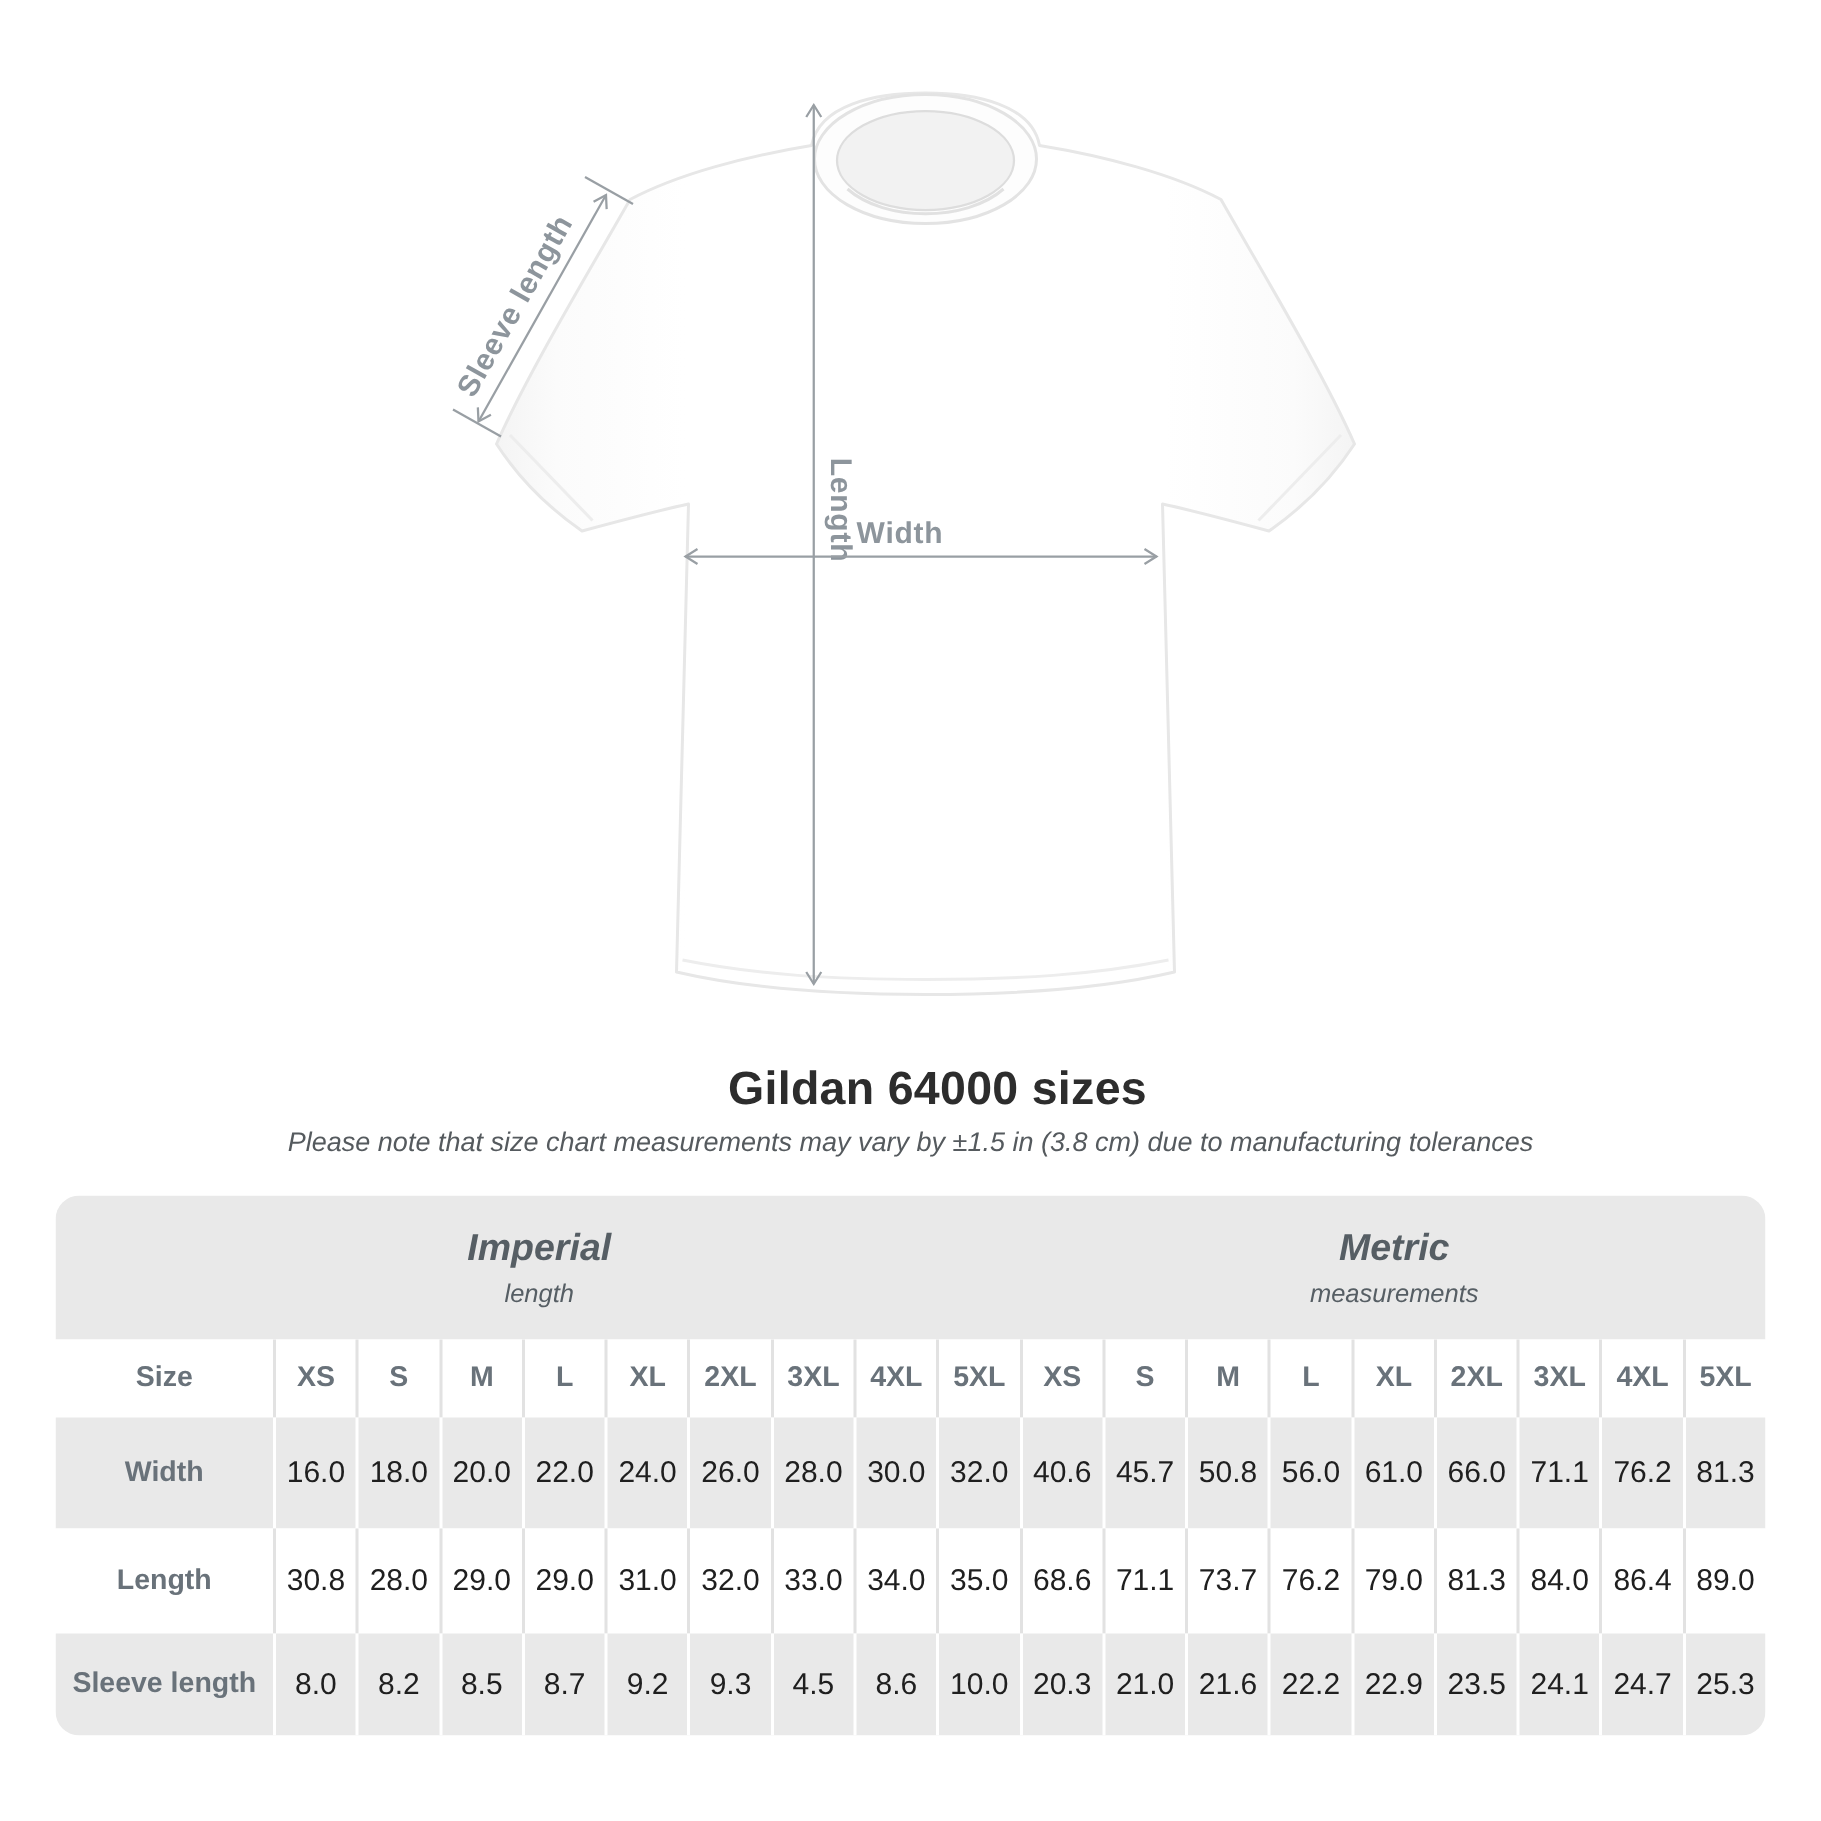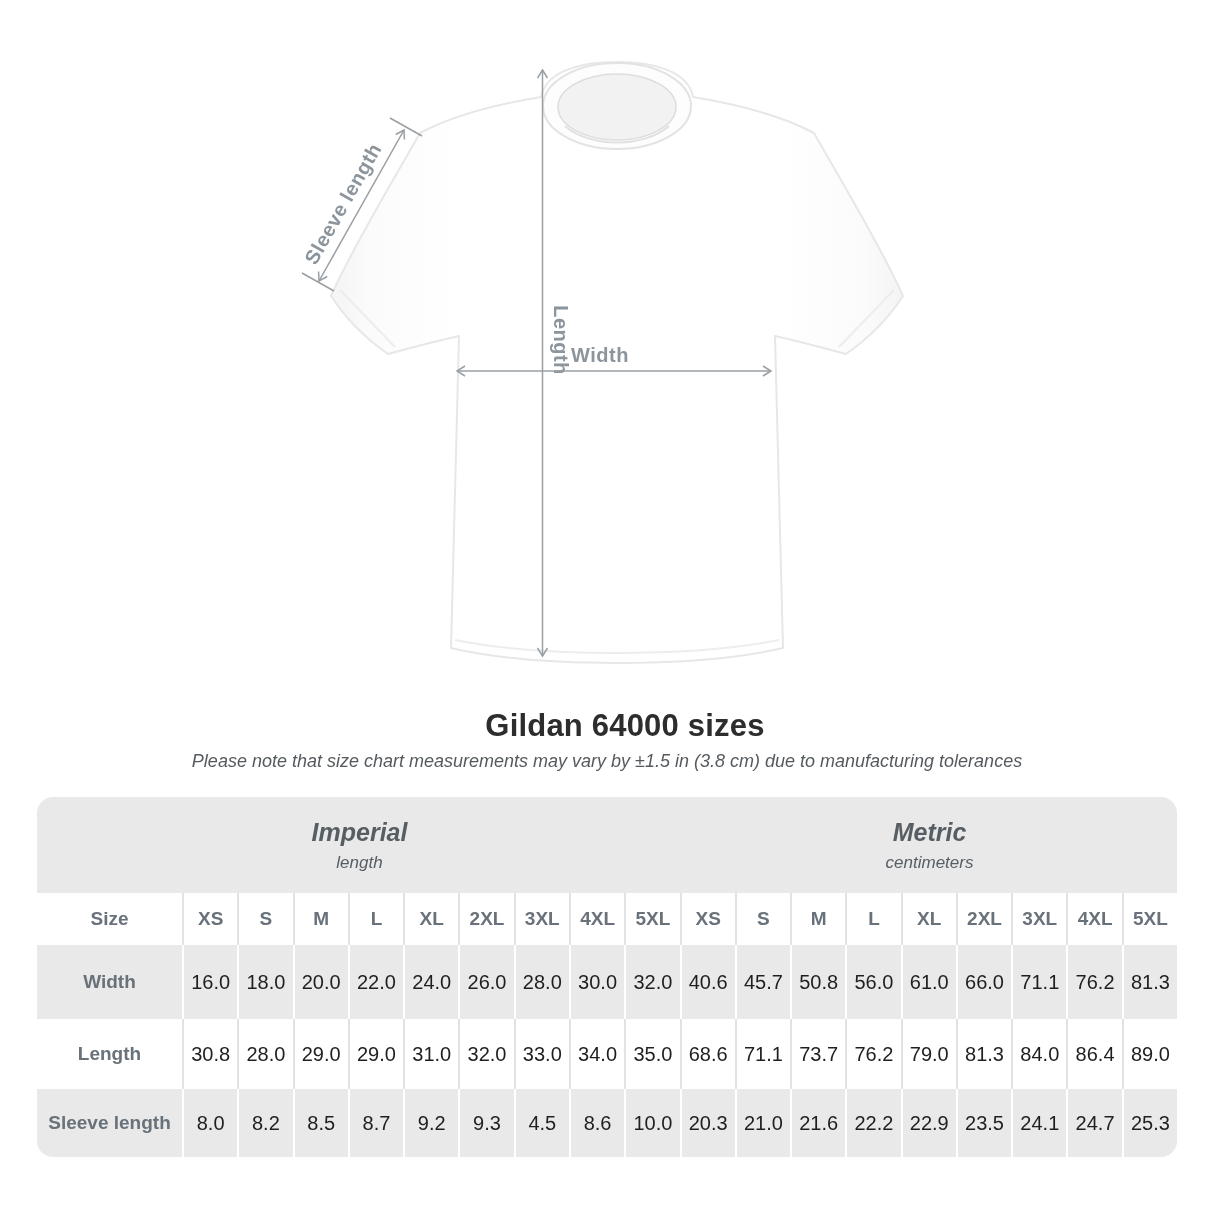--- a/index.html
+++ b/index.html
@@ -148,21 +148,21 @@
   </div>
 
   <div class="size-table">
     <div class="band">
       <div class="band-half imperial">
         <div class="band-name">Imperial</div>
         <div class="band-unit">length</div>
       </div>
       <div class="band-half metric">
         <div class="band-name">Metric</div>
-        <div class="band-unit">centimeters</div>
+        <div class="band-unit">measurements</div>
       </div>
     </div>
 
     <div class="trow head" id="sizeHeaderRow">
       <div class="cell label">Size</div>
     <div class="cell head-cell">XS</div>
         <div class="cell head-cell">S</div>
         <div class="cell head-cell">M</div>
         <div class="cell head-cell">L</div>
         <div class="cell head-cell">XL</div>

